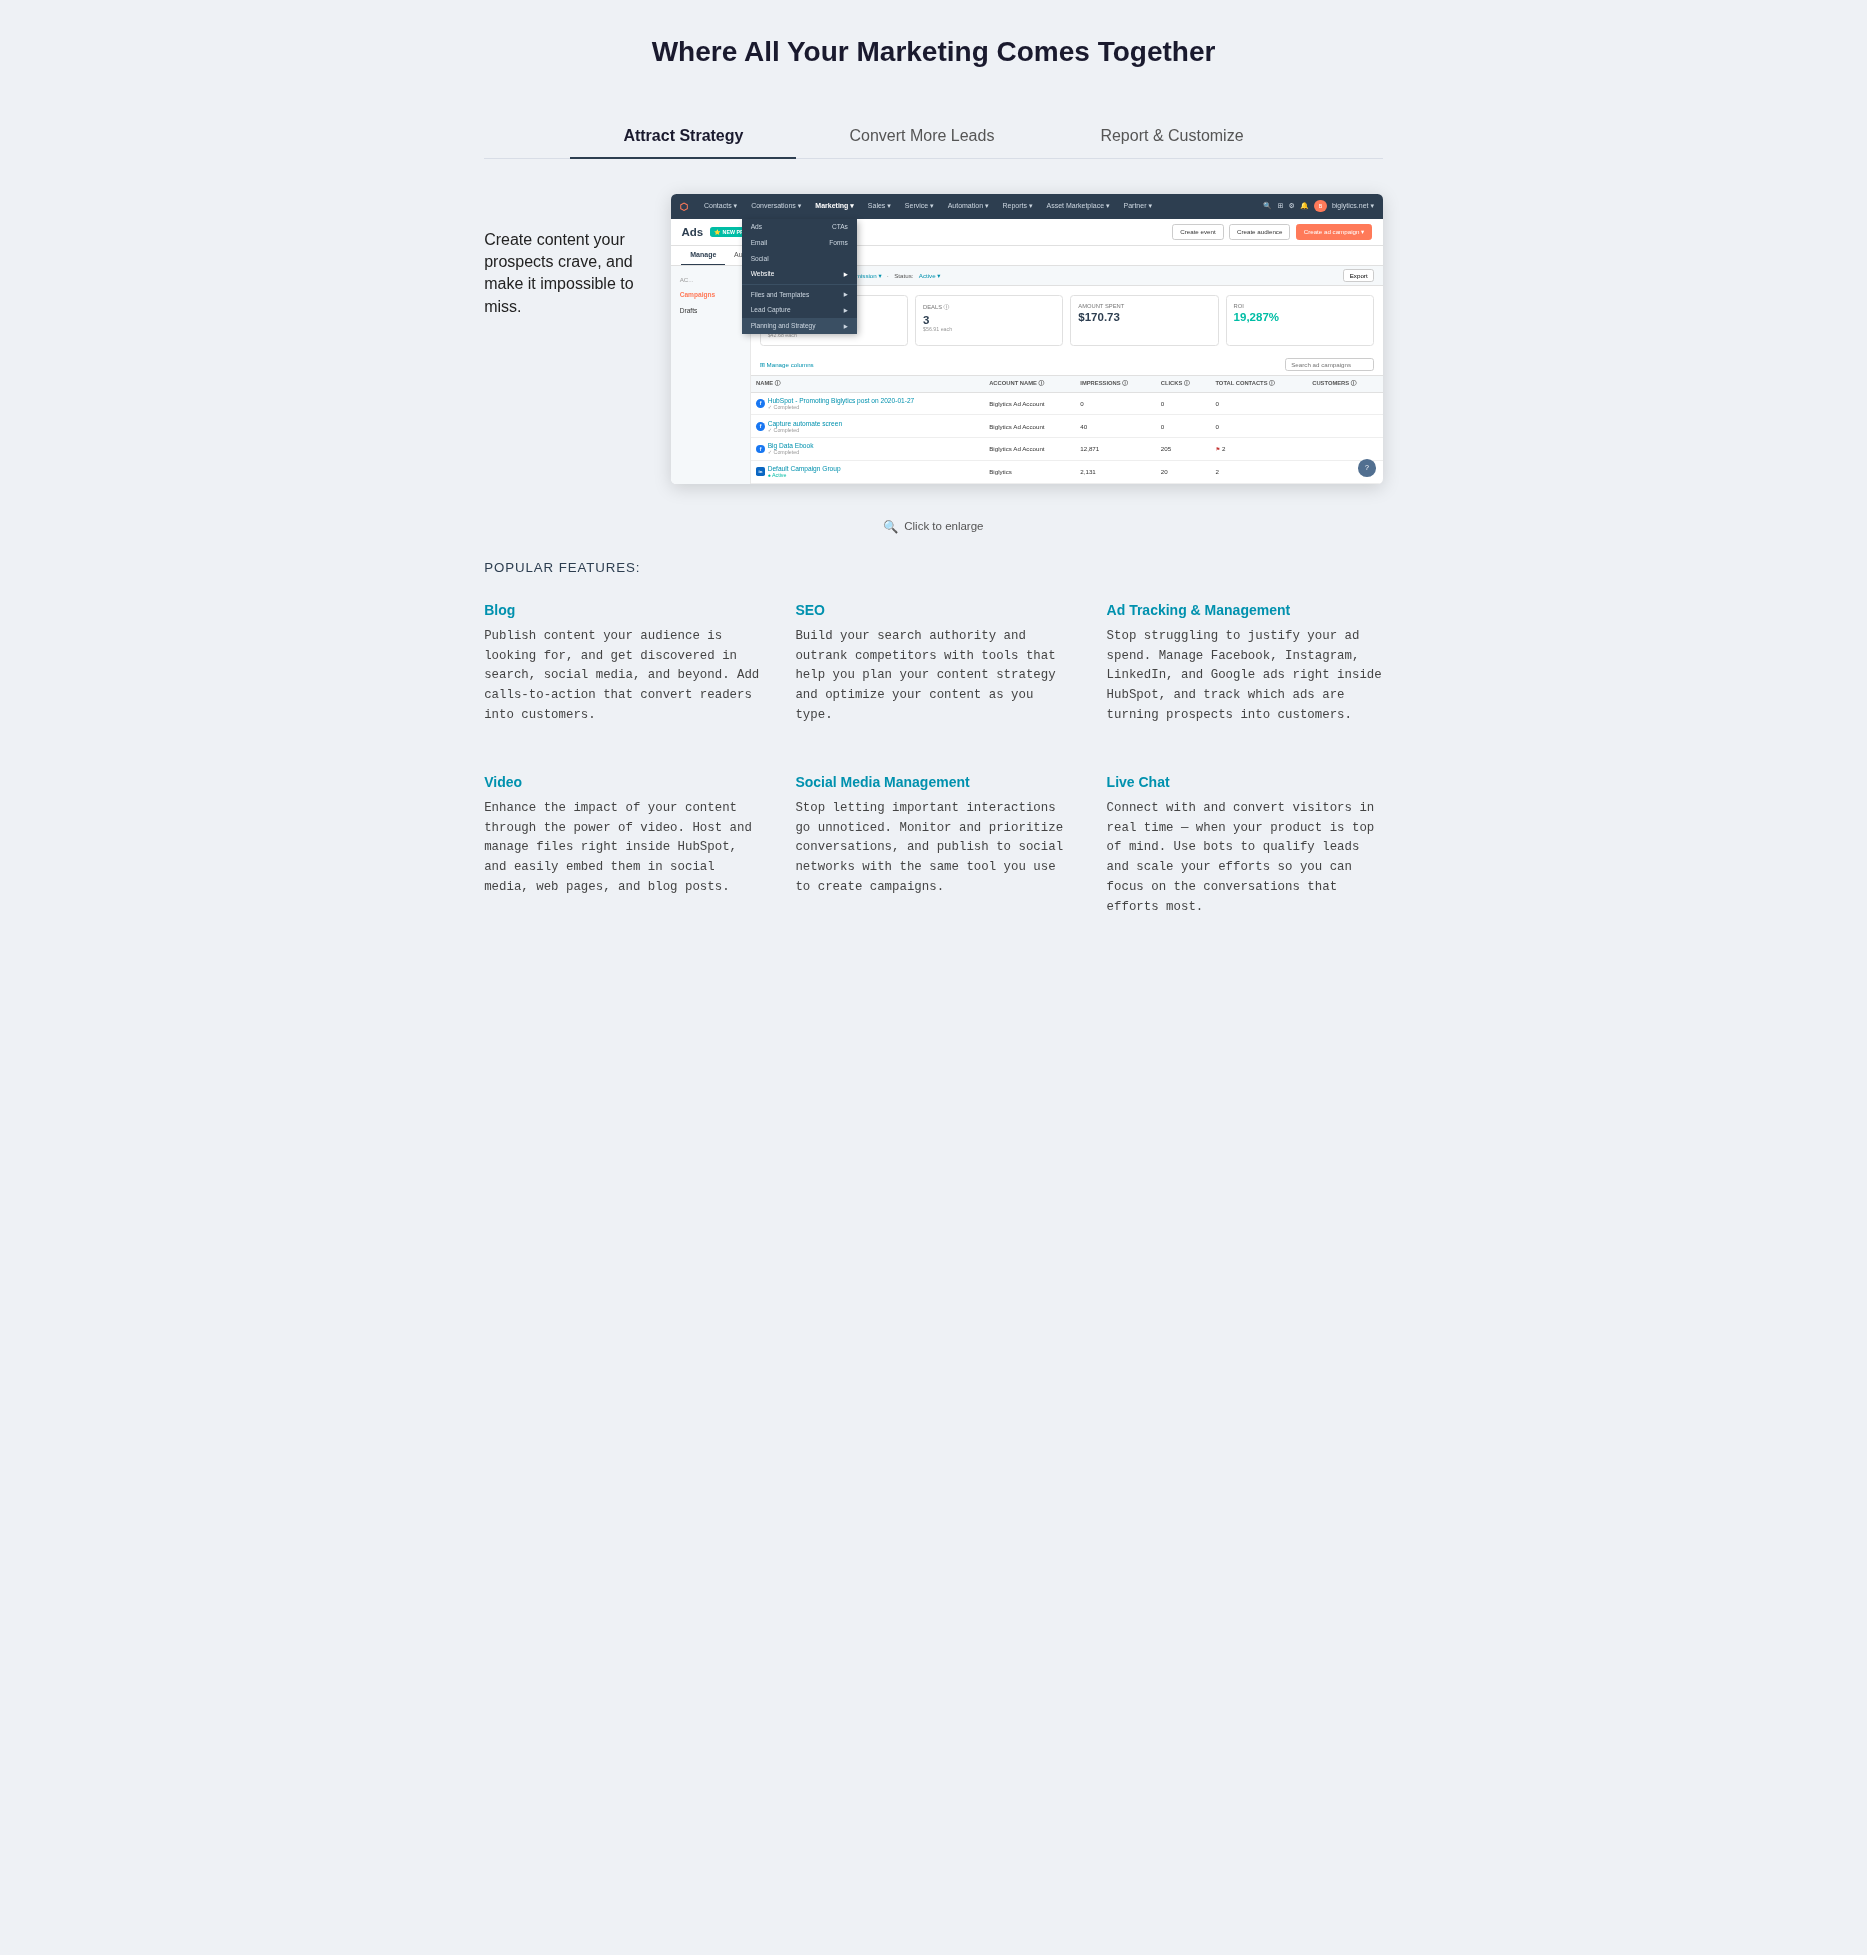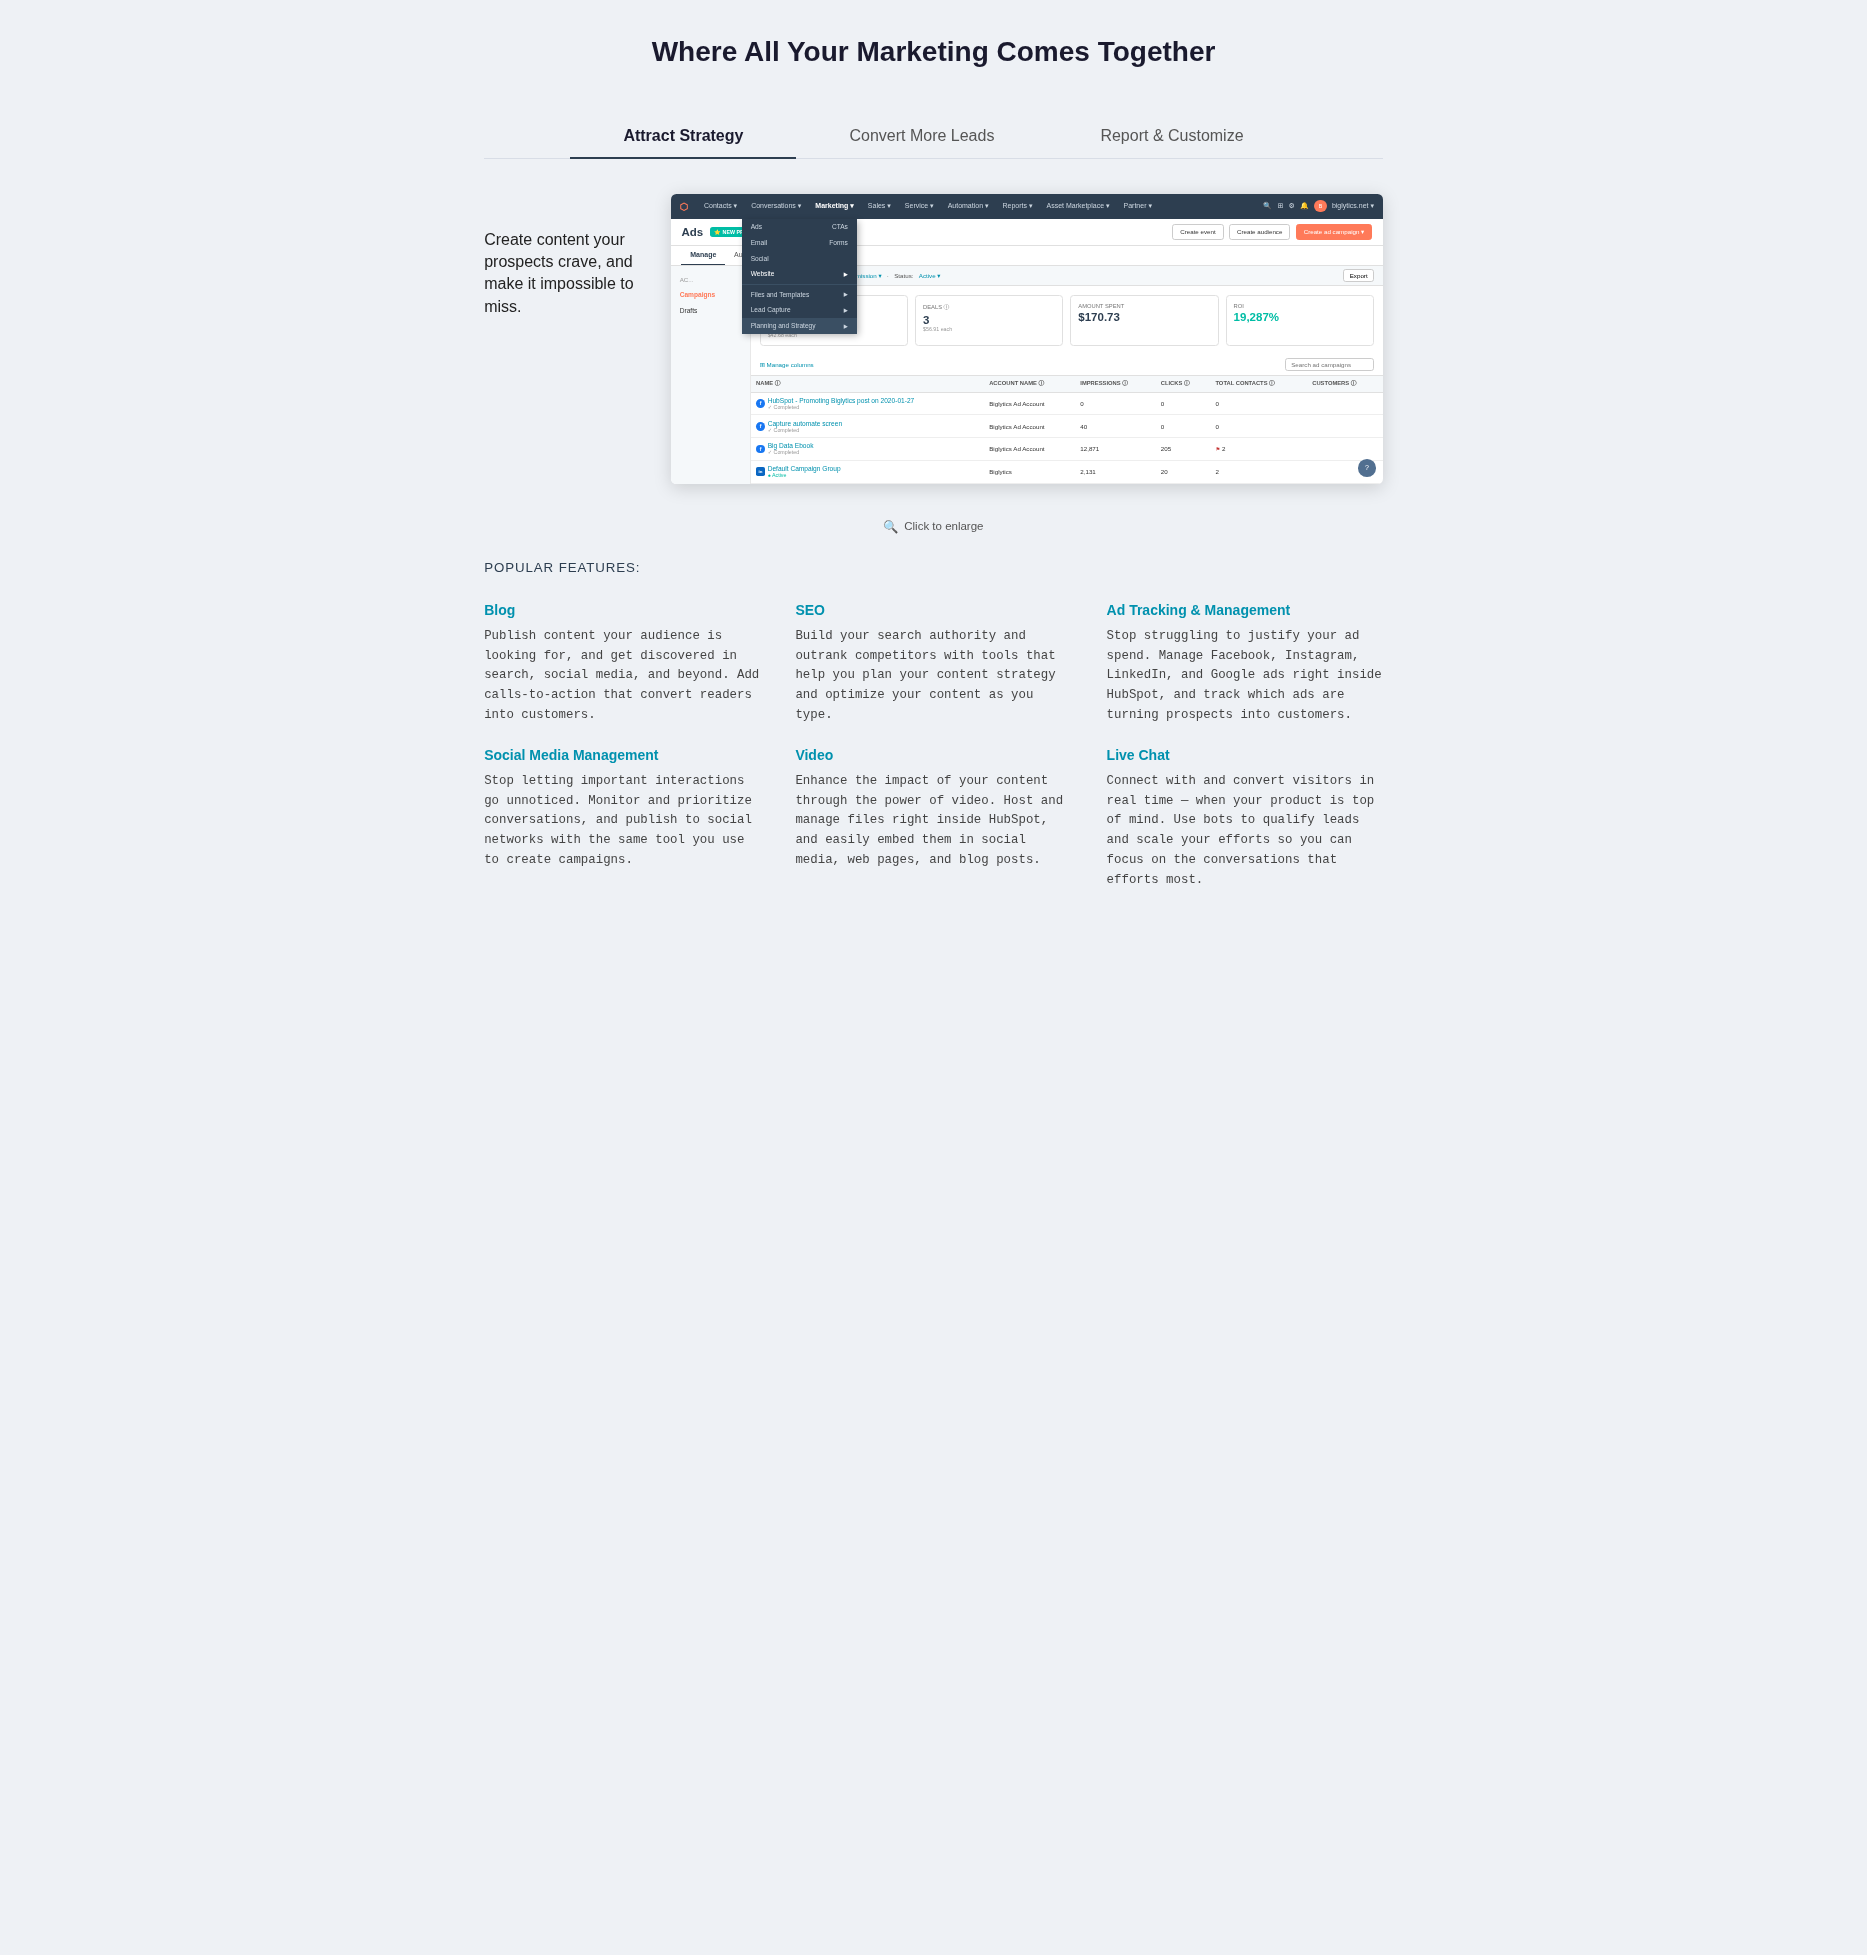--- a/index.html
+++ b/index.html
@@ -413,21 +413,21 @@
     .popular-features-title {
       font-size: 13.3px;
       font-weight: 400;
       color: #2d3e50;
       letter-spacing: 0.9px;
       margin-bottom: 26.6px;
     }
     .features-grid {
       display: grid;
       grid-template-columns: 1fr 1fr 1fr;
-      gap: 12px 35px;
+      gap: 39px 35px;
     }
     .feature-item {
       margin-bottom: 8.9px;
     }
     .feature-title {
       font-size: 14px;
       font-weight: 700;
       color: #0091ae;
       margin-bottom: 8.9px;
     }
@@ -685,27 +685,27 @@
       <div class="feature-title">SEO</div>
       <div class="feature-desc">Build your search authority and outrank competitors with tools that help you plan your content strategy and optimize your content as you type.</div>
     </div>
 
     <div class="feature-item">
       <div class="feature-title">Ad Tracking &amp; Management</div>
       <div class="feature-desc">Stop struggling to justify your ad spend. Manage Facebook, Instagram, LinkedIn, and Google ads right inside HubSpot, and track which ads are turning prospects into customers.</div>
     </div>
 
     <div class="feature-item">
+      <div class="feature-title">Video</div>
+      <div class="feature-desc">Enhance the impact of your content through the power of video. Host and manage files right inside HubSpot, and easily embed them in social media, web pages, and blog posts.</div>
+    </div>
+
+    <div class="feature-item">
       <div class="feature-title">Social Media Management</div>
       <div class="feature-desc">Stop letting important interactions go unnoticed. Monitor and prioritize conversations, and publish to social networks with the same tool you use to create campaigns.</div>
-    </div>
-
-    <div class="feature-item">
-      <div class="feature-title">Video</div>
-      <div class="feature-desc">Enhance the impact of your content through the power of video. Host and manage files right inside HubSpot, and easily embed them in social media, web pages, and blog posts.</div>
     </div>
 
     <div class="feature-item">
       <div class="feature-title">Live Chat</div>
       <div class="feature-desc">Connect with and convert visitors in real time — when your product is top of mind. Use bots to qualify leads and scale your efforts so you can focus on the conversations that efforts most.</div>
     </div>
 
   </div>
 </div>
 

